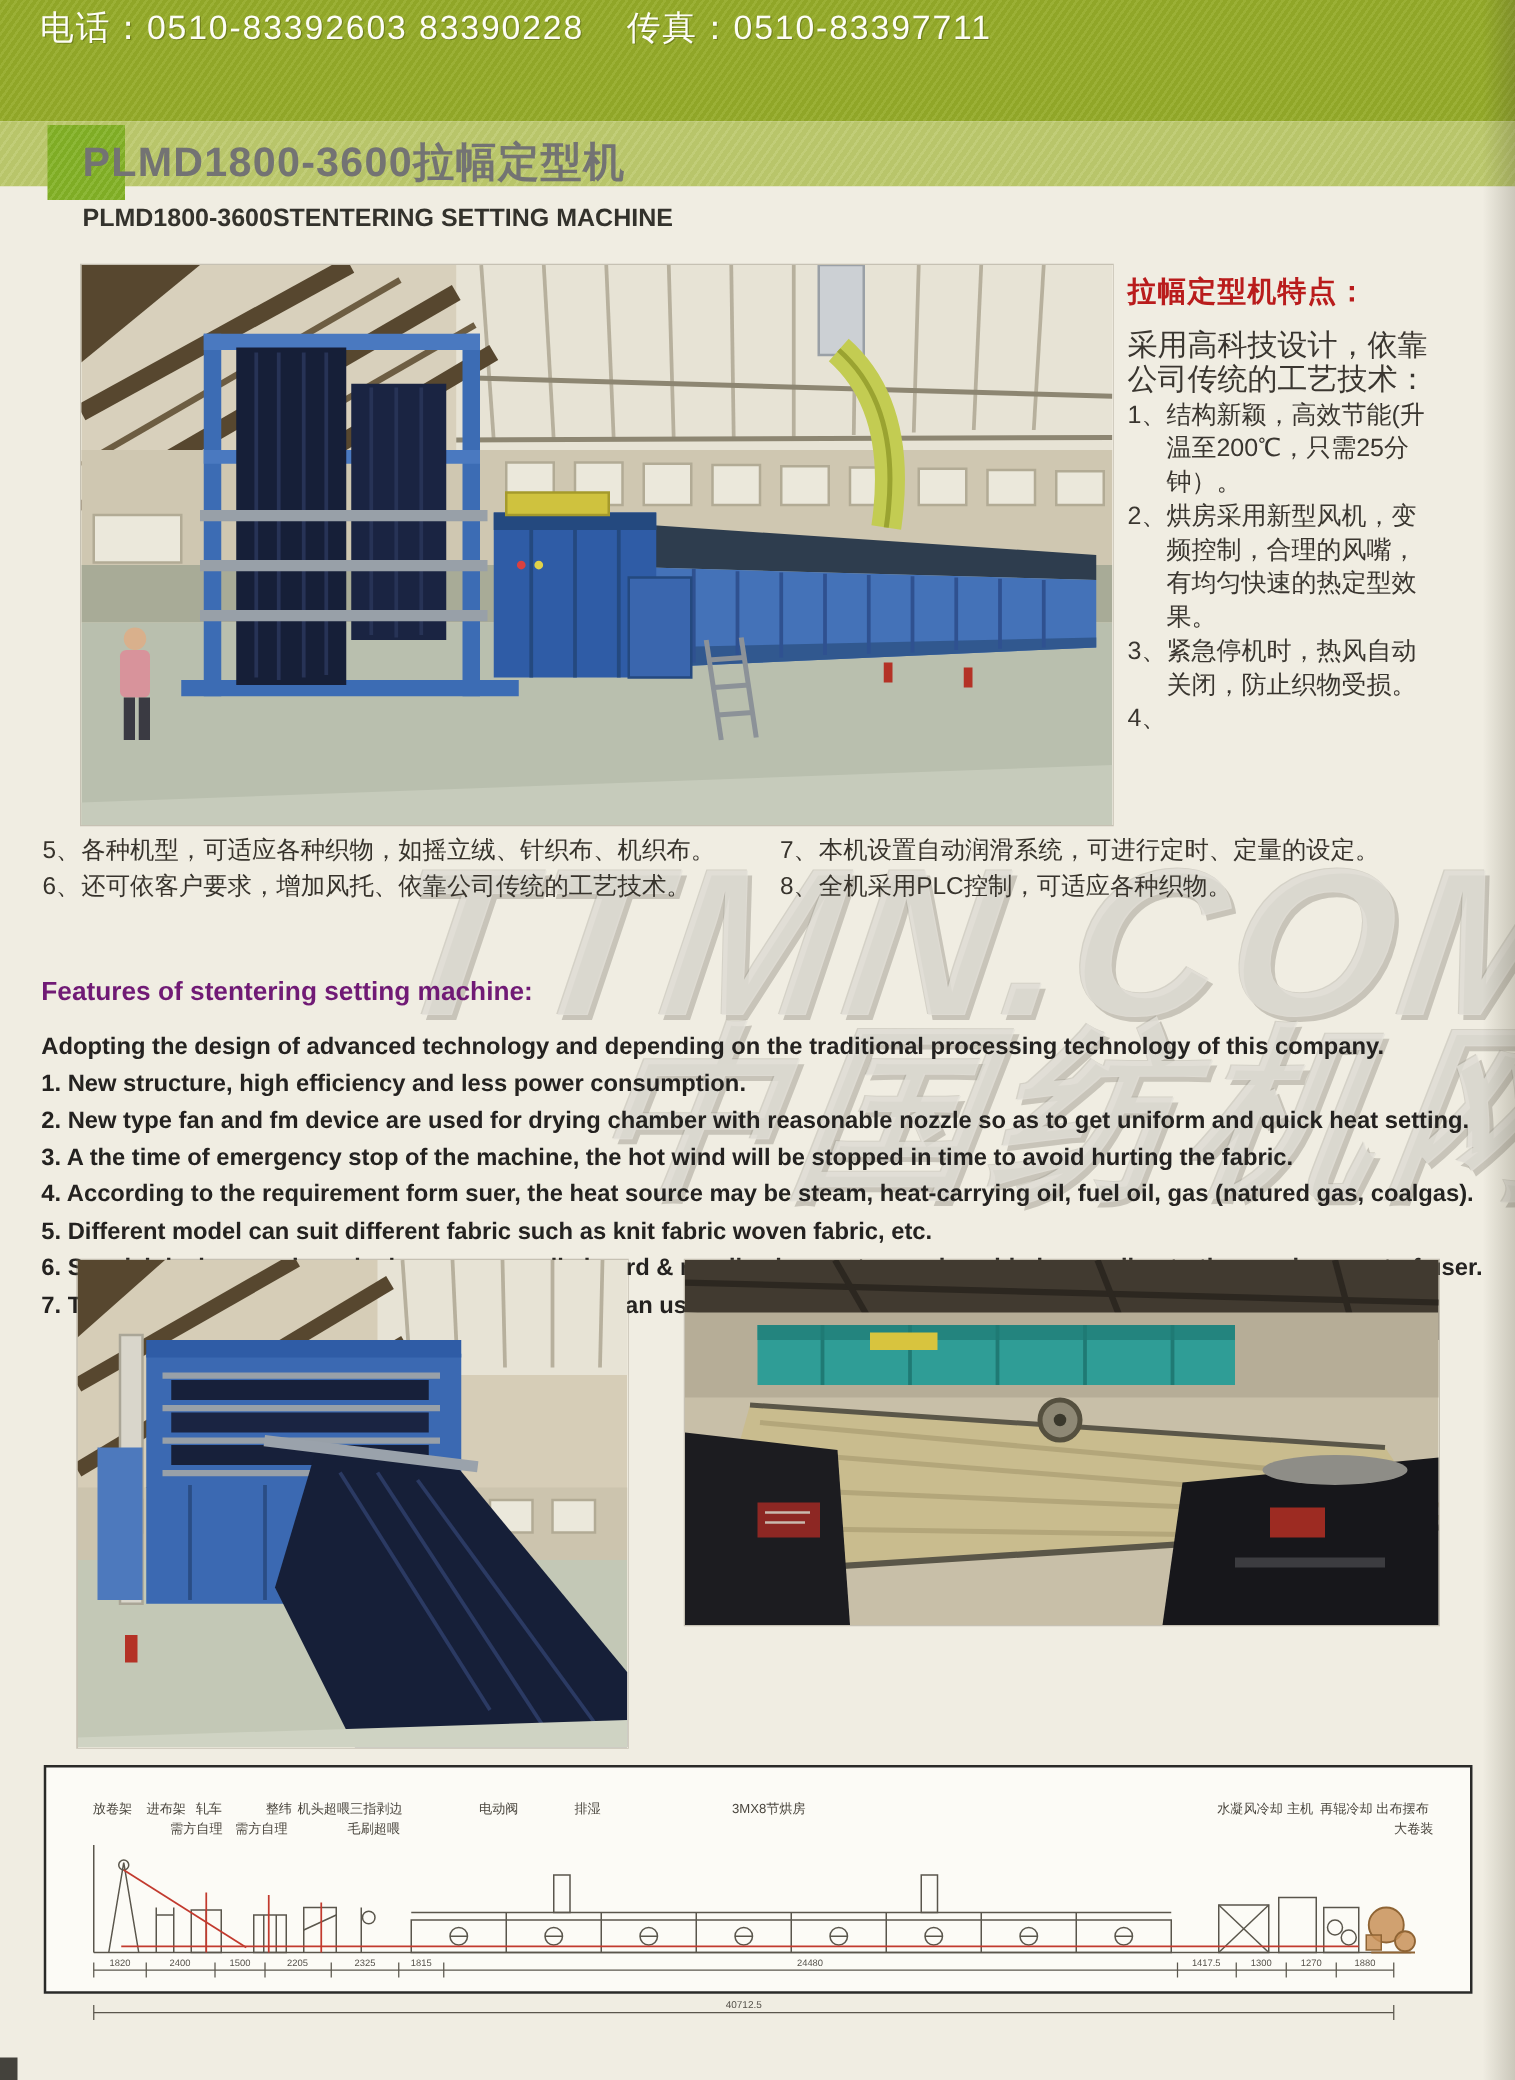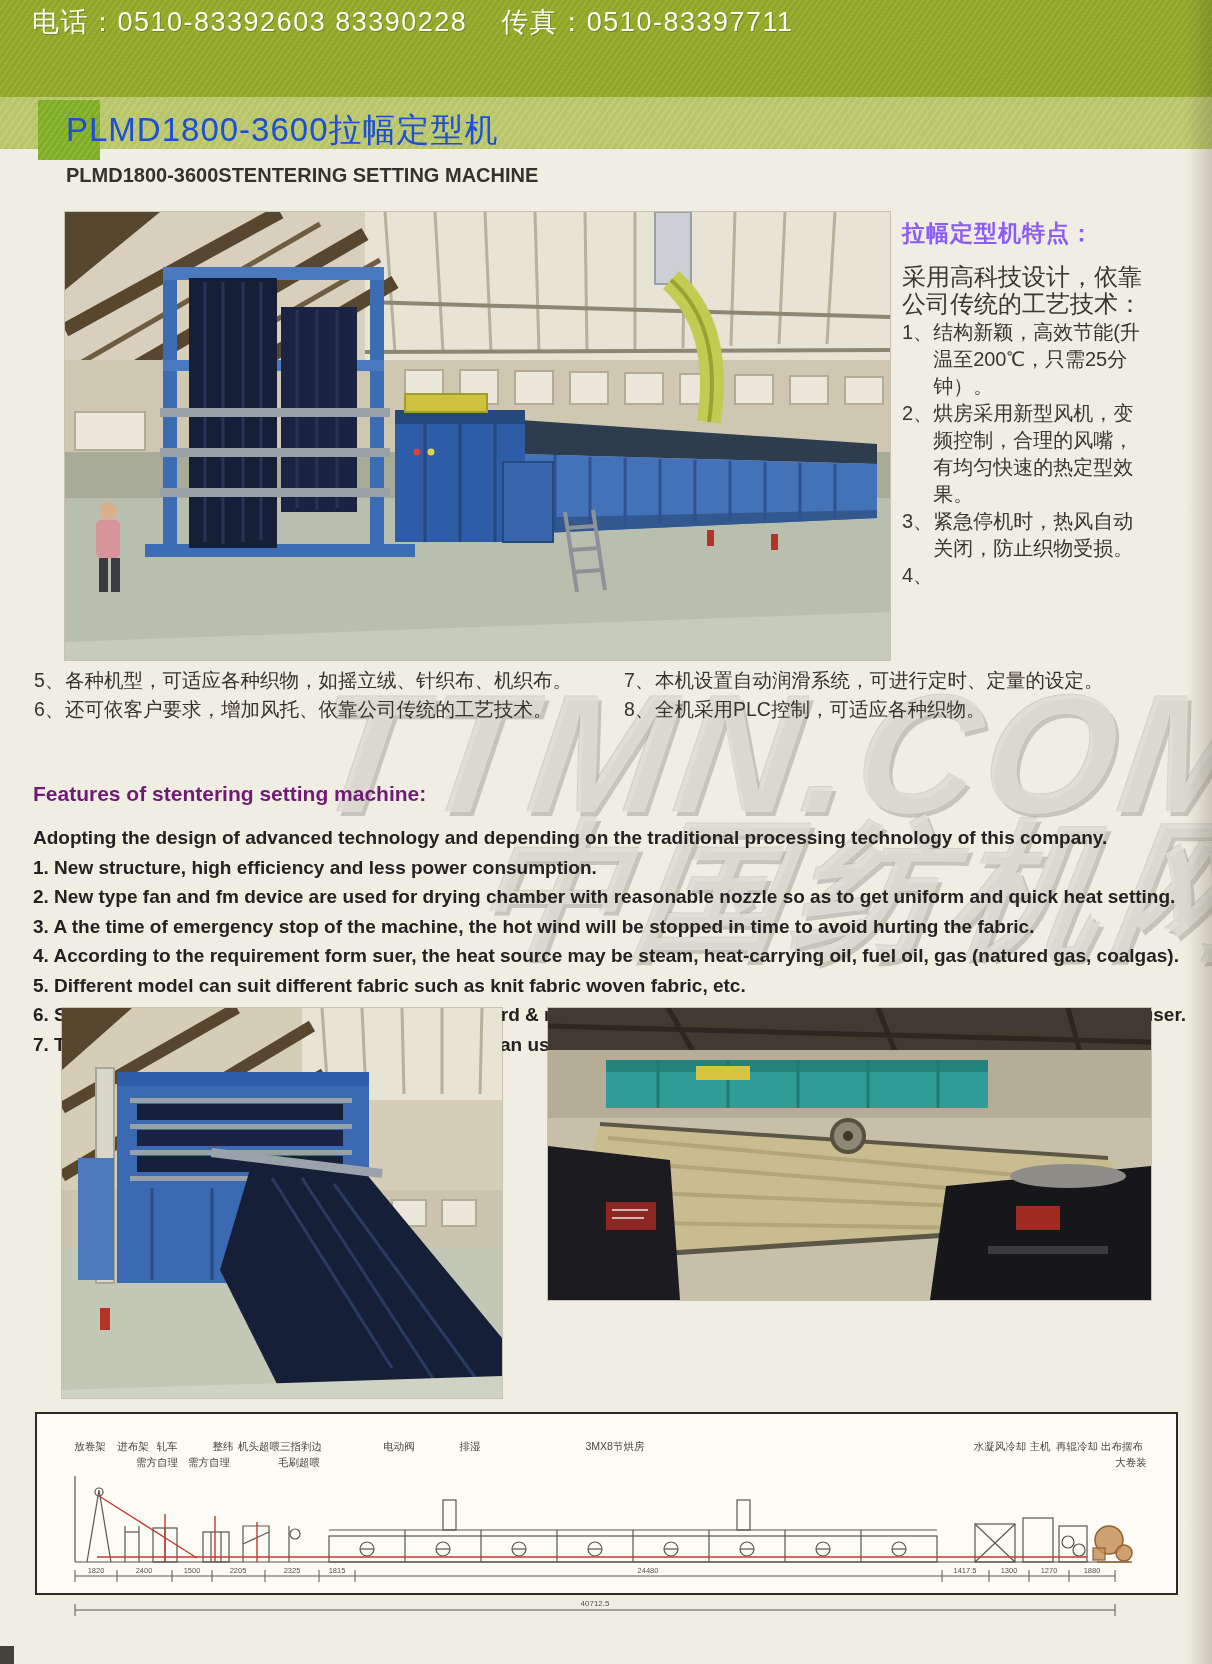--- a/index.html
+++ b/index.html
@@ -35,22 +35,22 @@
     z-index:9; pointer-events:none;
   }
   
   .title-square {
     position:absolute; left:38px; top:100px; width:62px; height:60px;
     background:
       repeating-linear-gradient(125deg, rgba(255,255,255,0.08) 0 2px, rgba(0,0,0,0.03) 2px 5px),
       #83b226;
   }
   .title-cn {
-    position:absolute; left:66px; top:108px; font-size:33px; font-weight:normal;
-    color:#1d4ed8; letter-spacing:1px; white-space:nowrap;
+    position:absolute; left:66px; top:108px; font-size:33px; font-weight:bold;
+    color:#737373; letter-spacing:1px; white-space:nowrap;
   }
   .title-en {
     position:absolute; left:66px; top:164px; font-size:20px; font-weight:bold;
     color:#33322c; letter-spacing:0; white-space:nowrap;
   }
   
   .wm {
     position:absolute; z-index:1; pointer-events:none;
     font-weight:bold; font-style:italic;
     color:rgba(228,225,218,0.78);
@@ -61,21 +61,21 @@
   .wm-top   { left:315px; top:658px;  font-size:168px; letter-spacing:6px; }
   .wm-bottom{ left:480px; top:792px;  font-size:148px; letter-spacing:10px; }
   
   .photo { position:absolute; z-index:2; box-shadow:0 0 0 1px rgba(120,112,92,.35); overflow:hidden; }
   .photo svg { display:block; }
   .photo-main  { left:65px;  top:212px;  width:825px; height:448px; }
   .photo-left  { left:62px;  top:1008px; width:440px; height:390px; }
   .photo-right { left:548px; top:1008px; width:603px; height:292px; }
   
   .sidebar { position:absolute; left:902px; top:218px; width:248px; z-index:2; color:#3a3630; }
-  .sidebar h3 { font-size:23px; font-weight:bold; color:#8b5cf6; margin-bottom:14px; letter-spacing:1px; }
+  .sidebar h3 { font-size:23px; font-weight:bold; color:#b91c1c; margin-bottom:14px; letter-spacing:1px; }
   .sidebar p  { font-size:24px; line-height:27px; margin-bottom:2px; }
   .sb-item { display:flex; font-size:20px; line-height:27px; }
   .sb-item .num { flex:0 0 31px; }
   .sb-item .txt { flex:1; }
   
   .notes { position:absolute; top:666px; z-index:2; color:#37332c; }
   .notes-left  { left:34px;  width:575px; }
   .notes-right { left:624px; width:530px; }
   .note-item { display:flex; font-size:19.5px; line-height:28.5px; white-space:nowrap; }
   .note-item .num { flex:0 0 31px; }

